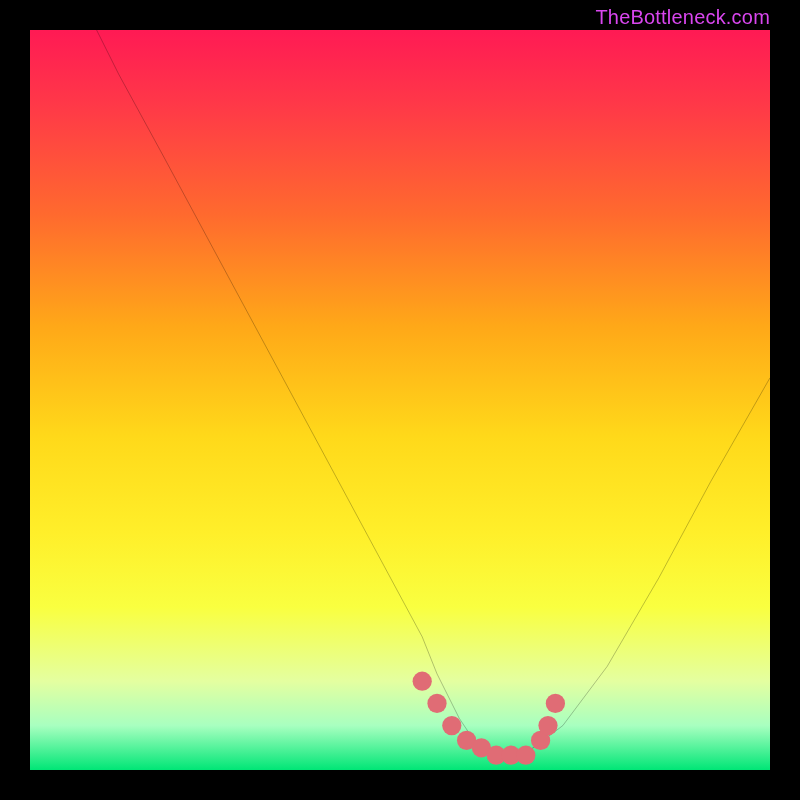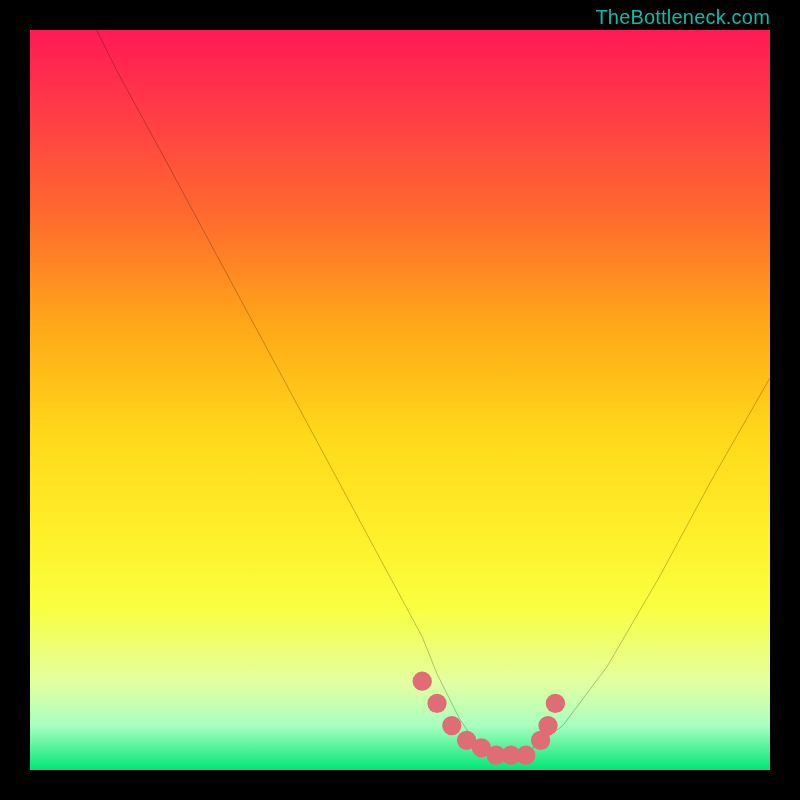--- a/index.html
+++ b/index.html
@@ -43,21 +43,21 @@
     position: absolute;
     top: 0;
     left: 0;
     width: 740px;
     height: 740px;
   }
   .brand {
     position: absolute;
     top: 6px;
     right: 30px;
-    color: #14b8a6;
+    color: #d946ef;
     font-size: 20px;
     font-weight: 400;
     letter-spacing: 0.2px;
   }
 </style>
 </head>
 <body>
 
 <div class="frame">
   <div class="brand">TheBottleneck.com</div>

